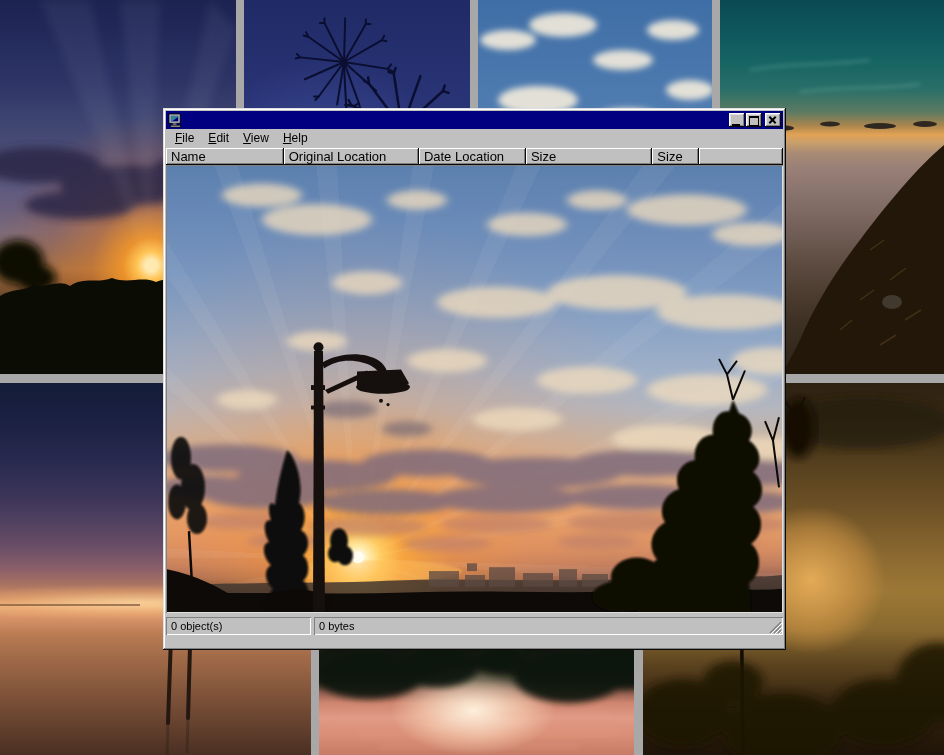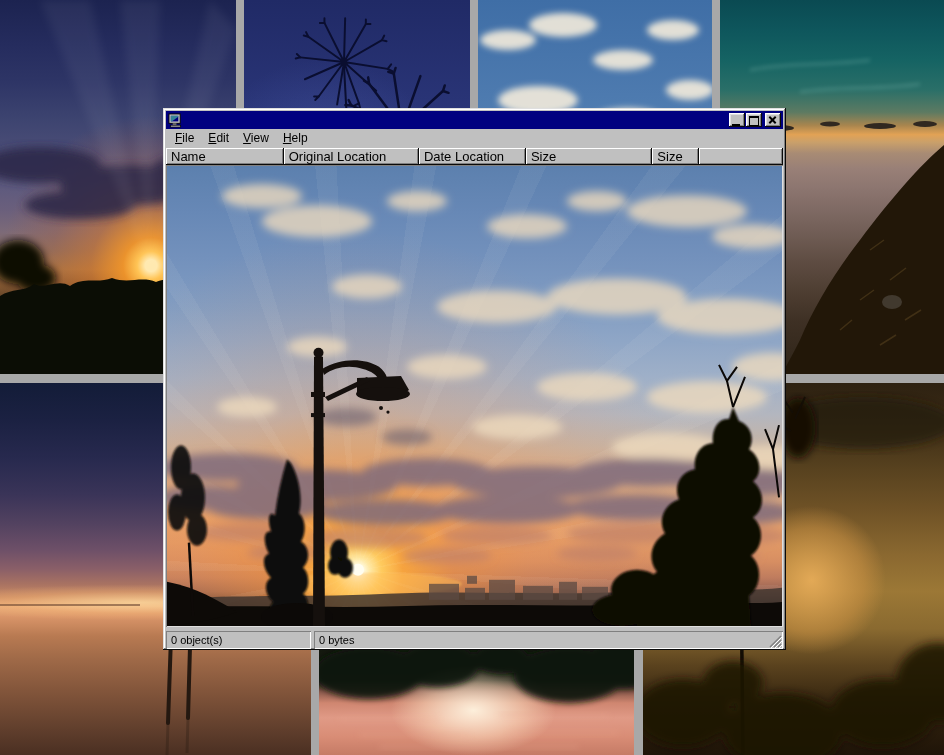--- a/index.html
+++ b/index.html
@@ -76,21 +76,21 @@
      radial-gradient(circle at 31% 88%, #fffce8 0 5px, #ffe9a6 12px, #ffcb5e 24px, rgba(250,166,60,.92) 45px,
        rgba(242,148,66,.55) 95px, rgba(238,150,86,.28) 170px, rgba(230,150,100,.12) 260px, transparent 340px),
      linear-gradient(180deg,#5c80ae 0%,#6788b6 10%,#7391bc 20%,#809cc2 30%,#8fa6c6 38%,#9fb0c8 46%,
        #b3b6bf 54%,#c7b4a4 61%,#d8ad8a 67%,#e2a878 73%,#e6a16b 78%,#e29a66 82%,#d78e62 86%,
        #bf7c5e 89.5%,#966252 92.5%,#5e4038 94.5%,#2b1e18 96.5%,#120d09 100%);}
   .rays{position:absolute;left:0;top:0;right:0;bottom:0;opacity:.75;
     background:repeating-conic-gradient(from 195deg at 31% 88%,
       rgba(255,250,240,0) 0deg 5deg, rgba(255,248,235,.07) 5deg 8deg, rgba(255,250,240,0) 8deg 14deg);}
   .photo svg{position:absolute;left:0;top:0;width:100%;height:100%;}
 
-  .statusbar{height:16px;margin-top:4px;display:flex;gap:3px;flex:0 0 auto;font-size:11px;color:#000;}
+  .statusbar{height:30px;margin-top:4px;display:flex;gap:3px;flex:0 0 auto;font-size:11px;color:#000;}
   .spanel{box-sizing:border-box;height:18px;line-height:16px;padding:1px 4px 0 5px;background:#c0c0c0;
           box-shadow:inset 1px 1px 0 #808080, inset -1px -1px 0 #fff;overflow:hidden;white-space:nowrap;}
   .s1{width:145px;flex:0 0 auto;}
   .s2{flex:1 1 auto;position:relative;}
   .grip{position:absolute;right:1px;bottom:1px;width:13px;height:13px;}
 </style>
 </head>
 <body>
 
 <div class="stage">

